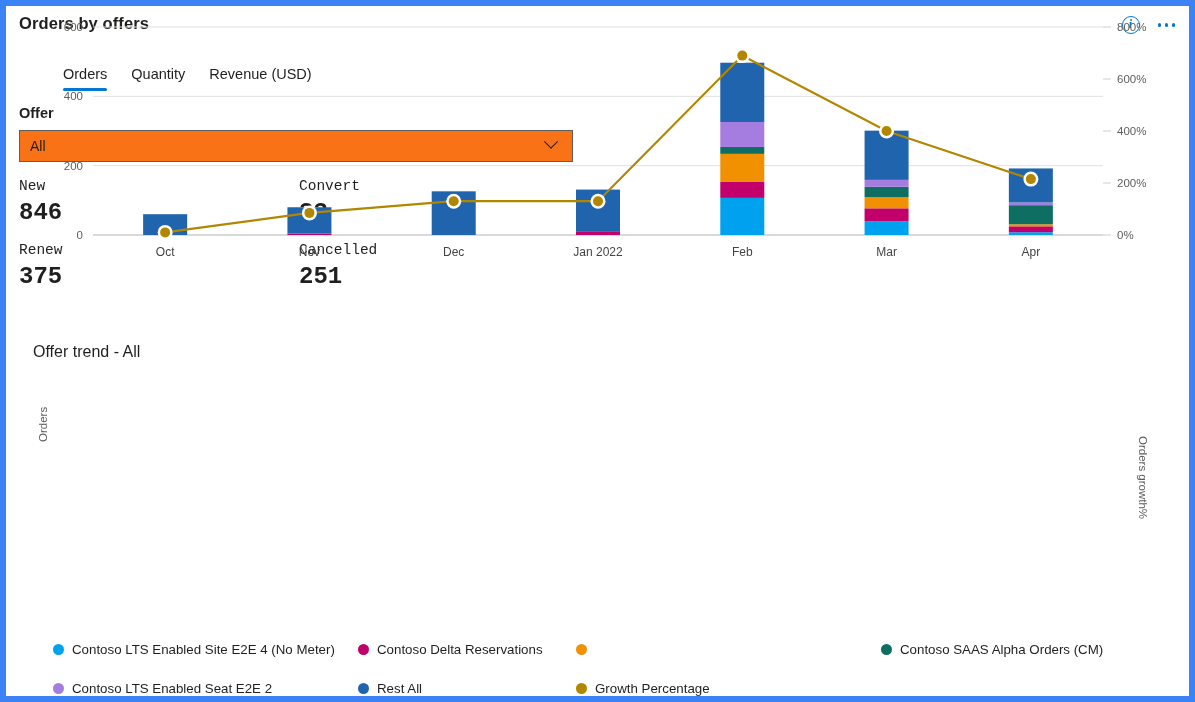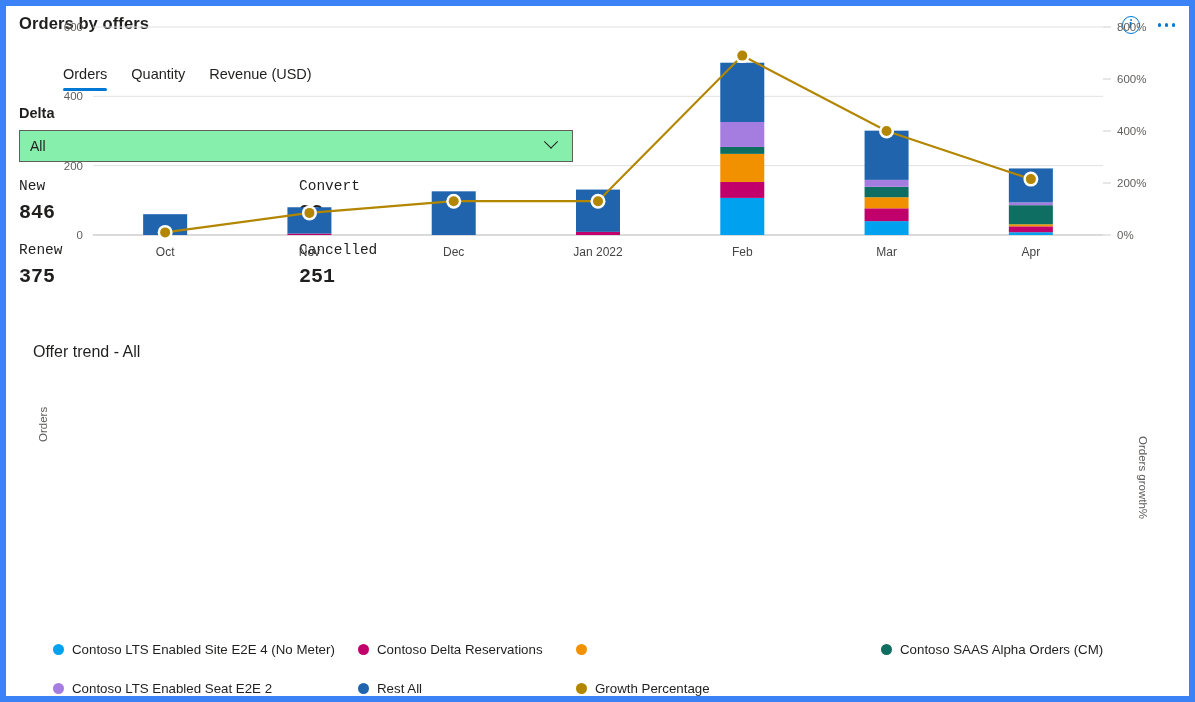--- a/index.html
+++ b/index.html
@@ -27,31 +27,31 @@
 
   
   .tabs { position:absolute; left:45px; top:60px; display:flex; gap:0px; }
   .tab { font-size:14.5px; color:#201f1e; padding:0 12px 9px 12px; position:relative; cursor:pointer; }
   .tab.sel { font-weight:400; }
   .tab.sel:after { content:""; position:absolute; left:12px; right:12px; bottom:0; height:2.6px; background:#0078d4; border-radius:2px;}
 
   
   .lbl-offers { position:absolute; left:13px; top:99px; font-size:14.5px; font-weight:600; }
   .select-wrap { position:absolute; left:13px; top:124px; width:554px; height:32px;
-                 border:1px solid #605e5c; background:#86efac; display:flex; align-items:center; padding:0 10px; cursor:pointer;}
+                 border:1px solid #605e5c; background:#f97316; display:flex; align-items:center; padding:0 10px; cursor:pointer;}
   .select-val { font-size:14px; color:#201f1e; flex:1; }
   .chev { width:10px; height:10px; border-right:1.4px solid #201f1e; border-bottom:1.4px solid #201f1e;
           transform:rotate(45deg) translate(-3px,-3px); margin-right:6px; }
 
   
   .kpis { position:absolute; left:13px; top:170px; width:560px; }
   .kpi-row { display:flex; margin-bottom:12px; }
   .kpi { width:292px;font-family:Liberation Mono, monospace; }
   .kpi-label { font-size:14.5px; color:#201f1e; line-height:20px; }
-  .kpi-value { font-size:20px; font-weight:700; color:#201f1e; line-height:30px; margin-top:2px;}
+  .kpi-value { font-size:24px; font-weight:700; color:#201f1e; line-height:30px; margin-top:2px;}
 
   
   .chart-title { position:absolute; left:27px; top:337px; font-size:16px; font-weight:400; color:#201f1e;}
   .ylabel-left { position:absolute; left:31px; top:436px; font-size:11.5px; color:#605e5c;
                  transform:rotate(-90deg); transform-origin:left top; white-space:nowrap;}
   .ylabel-right { position:absolute; left:1143px; top:430px; font-size:11.5px; color:#605e5c;
                  transform:rotate(90deg); transform-origin:left top; white-space:nowrap;}
   svg.chart { position:absolute; left:0; top:0; }
   .tick { font-size:11.5px; fill:#605e5c; font-family:"Liberation Sans", sans-serif; }
   .xtick { font-size:12px; fill:#444; font-family:"Liberation Sans", sans-serif; }
@@ -77,21 +77,21 @@
         <i></i>
       </div>
   </div>
 
   <div class="tabs">
     <div class="tab sel">Orders</div>
     <div class="tab">Quantity</div>
     <div class="tab">Revenue (USD)</div>
   </div>
 
-  <div class="lbl-offers">Delta</div>
+  <div class="lbl-offers">Offer</div>
   <div class="select-wrap">
     <span class="select-val">All</span>
     <span class="chev"></span>
   </div>
 
   <div class="kpis">
     <div class="kpi-row">
       <div class="kpi">
         <div class="kpi-label">New</div>
         <div class="kpi-value">846</div>

